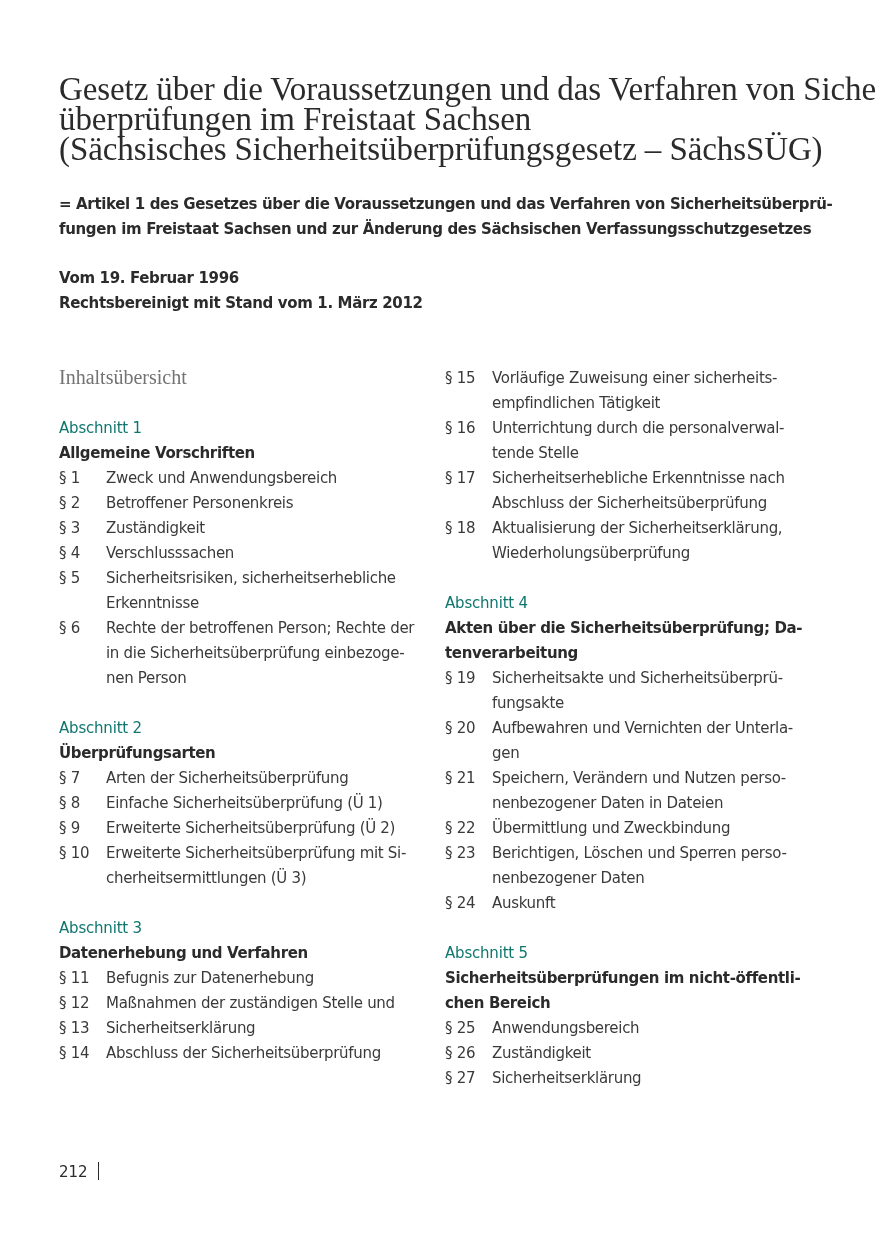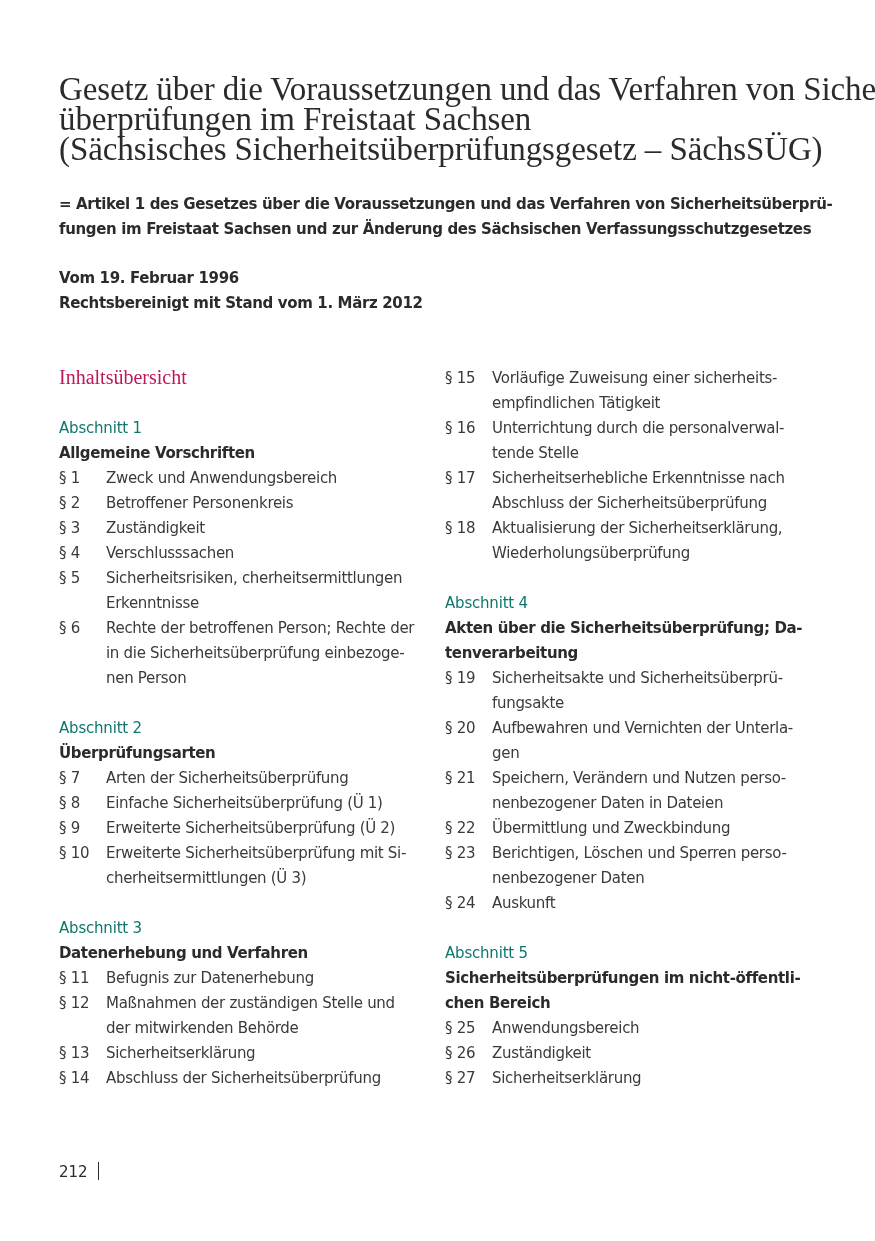--- a/index.html
+++ b/index.html
@@ -2,21 +2,21 @@
 <html><head>
 <meta charset="utf-8">
 <style>
   html, body { margin:0; padding:0; background:#ffffff; }
   body { width:875px; height:1241px; position:relative; overflow:hidden; color:#2a2a2a; }
   .title { position:absolute; left:59px; top:74px; width:760px; font-family:Liberation Serif, serif; font-size:33px; line-height:30px; color:#2b2b2b; letter-spacing:-0.1px; }
   .title div { white-space:nowrap; }
   .subtitle { position:absolute; left:59px; top:192px; width:760px; font-family:"DejaVu Sans", sans-serif; font-weight:bold; font-size:15px; line-height:25px; color:#2b2b2b; letter-spacing:-0.35px; }
   .subtitle div { white-space:nowrap; }
   .dates { position:absolute; left:59px; top:266px; font-family:"DejaVu Sans", sans-serif; font-weight:bold; font-size:15px; line-height:25px; color:#2b2b2b; letter-spacing:-0.35px; }
-  .toc-heading { position:absolute; left:59px; top:366px; font-family:"Liberation Serif", serif; font-size:20px; color:#be185d; }
+  .toc-heading { position:absolute; left:59px; top:366px; font-family:"Liberation Serif", serif; font-size:20px; color:#737373; }
   .col { position:absolute; top:366px; width:360px; font-family:"DejaVu Sans", sans-serif; font-size:15px; line-height:25px; color:#3a3a3a; letter-spacing:-0.3px; }
   .col-left { left:59px; top:416px; }
   .col-right { left:445px; }
   .section { margin-bottom:25px; }
   .abschnitt { color:#0f766e; font-weight:normal; letter-spacing:-0.2px; }
   .sec-title { font-weight:bold; color:#2b2b2b; letter-spacing:-0.35px; }
   .item { display:flex; }
   .item .num { flex:0 0 47px; white-space:nowrap; }
   .item .txt { flex:1; }
   .txt div { white-space:nowrap; }
@@ -68,21 +68,21 @@
       </div>
     <div class="item">
         <span class="num">§ 4</span>
         <span class="txt">
           <div>Verschlusssachen</div>
         </span>
       </div>
     <div class="item">
         <span class="num">§ 5</span>
         <span class="txt">
-          <div>Sicherheitsrisiken, cherheitsermittlungen</div>
+          <div>Sicherheitsrisiken, sicherheitserhebliche</div>
           <div>Erkenntnisse</div>
         </span>
       </div>
     <div class="item">
         <span class="num">§ 6</span>
         <span class="txt">
           <div>Rechte der betroffenen Person; Rechte der</div>
           <div>in die Sicherheitsüberprüfung einbezoge-</div>
           <div>nen Person</div>
         </span>
@@ -125,21 +125,20 @@
     <div class="item">
         <span class="num">§ 11</span>
         <span class="txt">
           <div>Befugnis zur Datenerhebung</div>
         </span>
       </div>
     <div class="item">
         <span class="num">§ 12</span>
         <span class="txt">
           <div>Maßnahmen der zuständigen Stelle und</div>
-          <div>der mitwirkenden Behörde</div>
         </span>
       </div>
     <div class="item">
         <span class="num">§ 13</span>
         <span class="txt">
           <div>Sicherheitserklärung</div>
         </span>
       </div>
     <div class="item">
         <span class="num">§ 14</span>

